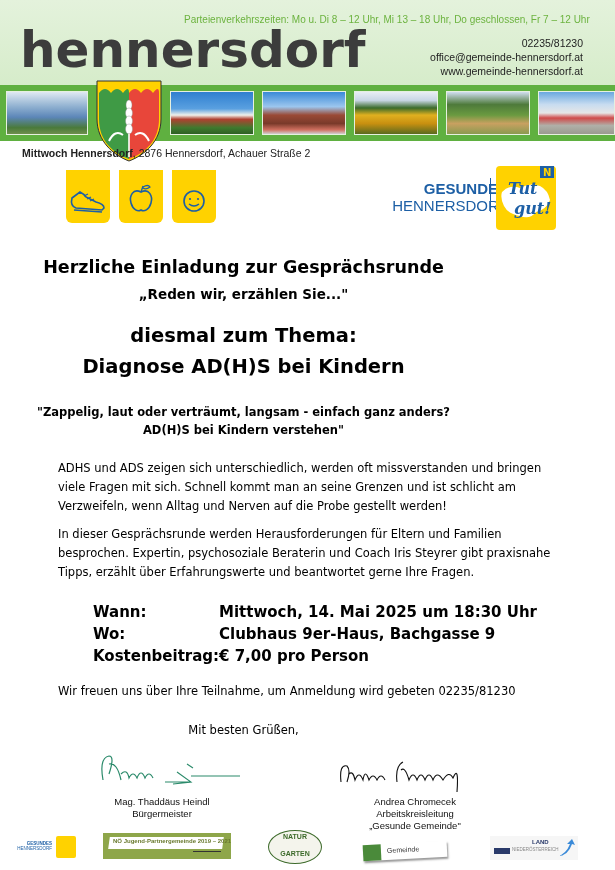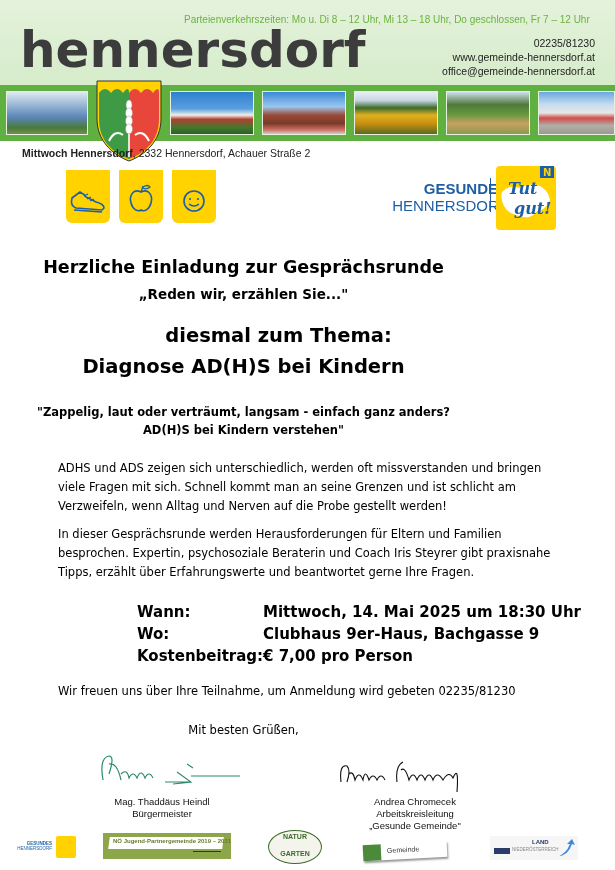--- a/index.html
+++ b/index.html
@@ -5,65 +5,65 @@
   html, body { margin:0; padding:0; }
   body { width:615px; height:870px; background:#ffffff; position:relative; overflow:hidden;
          font-family:"Liberation Sans", sans-serif; color:#000; }
   .header { position:absolute; left:0; top:0; width:615px; height:85px;
             background:linear-gradient(180deg,#e4f2dc 0%,#d6ecca 100%); }
   .logo-unser { position:absolute; left:35px; top:4px; font-family:"DejaVu Sans", sans-serif;
                 font-weight:bold; font-size:26px; color:#6cb33f; letter-spacing:1px; line-height:26px; }
   .logo-hen { position:absolute; left:20px; top:22px; font-family:"DejaVu Sans", sans-serif;
               font-weight:bold; font-size:50px; color:#3c3c3c; letter-spacing:0px; line-height:56px; }
   .hours { position:absolute; left:184px; top:14px; font-size:10px; color:#6cb33f; white-space:nowrap; }
-  .contact { position:absolute; right:20px; top:36px; text-align:right; font-size:10.5px; color:#222; line-height:14px; }
+  .contact { position:absolute; right:32px; top:36px; text-align:right; font-size:10.5px; color:#222; line-height:14px; }
   .strip { position:absolute; left:0; top:85px; width:615px; height:56px; background:#5fb040; }
   .photo { position:absolute; top:6px; height:44px; border:1px solid #e6f0e0; box-sizing:border-box; }
   .crest { position:absolute; left:95px; top:79px; width:68px; height:84px; }
   .address { position:absolute; left:22px; top:147px; font-size:10.5px; color:#222; }
   .address b { font-weight:bold; }
   .tiles { position:absolute; left:66px; top:170px; }
   .tile { position:absolute; top:0; width:44px; height:53px; background:#ffd200; border-radius:0 0 6px 6px; }
   .gh-logo { position:absolute; left:393px; top:160px; width:180px; height:70px; }
   .gh-text { position:absolute; right:65px; top:20px; text-align:right; color:#1d5fa5; font-size:15px; line-height:17px; }
   .gh-text .b { font-weight:bold; }
   .gh-sep { position:absolute; left:97px; top:18px; width:1px; height:34px; background:#1d5fa5; }
   .gh-box { position:absolute; left:103px; top:6px; width:60px; height:64px; background:#ffd200; border-radius:4px; }
   .center { position:absolute; left:0; width:487px; text-align:center; font-family:"DejaVu Sans", sans-serif; }
   .t1 { top:257px; font-weight:bold; font-size:17.5px; }
   .t2 { top:286px; font-weight:bold; font-size:13.5px; }
-  .t3 { top:324px; font-weight:bold; font-size:19.5px;margin-left:35px; }
+  .t3 { top:324px; font-weight:bold; font-size:19.5px; }
   .t4 { top:355px; font-weight:bold; font-size:19.5px; }
   .quote { top:403px; font-weight:bold; font-size:11.5px; line-height:18px; }
   .para { position:absolute; left:58px; width:510px; font-family:"DejaVu Sans", sans-serif;
           font-size:11.5px; line-height:19px; }
   .p1 { top:459px; }
   .p2 { top:525px; }
   .details { position:absolute; left:93px; top:601px; font-family:"DejaVu Sans", sans-serif; font-weight:bold; font-size:15px; line-height:22px; }
-  .details .row { display:flex;margin-left:44px; }
+  .details .row { display:flex; }
   .details .k { width:126px; }
   .para3 { position:absolute; left:58px; top:684px; font-family:"DejaVu Sans", sans-serif; font-size:11.5px; }
   .greet { top:723px; font-size:11.5px; }
   .sig1 { position:absolute; left:95px; top:750px; width:150px; height:40px; }
   .sig2 { position:absolute; left:335px; top:754px; width:160px; height:40px; }
   .name { position:absolute; text-align:center; font-size:9.5px; line-height:12px; color:#111; }
   .n1 { left:102px; top:796px; width:120px; }
   .n2 { left:340px; top:796px; width:150px; }
   .foot-logo { position:absolute; }
 </style>
 </head>
 <body>
 
 <div class="header">
   <div class="logo-hen">hennersdorf</div>
   <div class="hours">Parteienverkehrszeiten: Mo u. Di 8 – 12 Uhr, Mi 13 – 18 Uhr, Do geschlossen, Fr 7 – 12 Uhr</div>
   <div class="contact">
     <div>02235/81230</div>
+    <div>office@gemeinde-hennersdorf.at</div>
     <div>www.gemeinde-hennersdorf.at</div>
-    <div>office@gemeinde-hennersdorf.at</div>
   </div>
 </div>
 
 <div class="strip">
   <div class="photo" style="left:6px;width:82px;background:linear-gradient(180deg,#dfe9f2 0%,#8fb0d0 35%,#5c86b8 60%,#4a7a3a 85%,#6e8f4e 100%);"></div>
   <div class="photo" style="left:170px;width:84px;background:linear-gradient(180deg,#2f7fd0 0%,#5aa0e0 40%,#f0f0ea 55%,#b04030 65%,#3f7a2e 85%,#2e5f24 100%);"></div>
   <div class="photo" style="left:262px;width:84px;background:linear-gradient(180deg,#3a8ad8 0%,#9cc6ee 35%,#9a4a36 55%,#7a3a2a 75%,#d07060 90%,#cfcfcf 100%);"></div>
   <div class="photo" style="left:354px;width:84px;background:linear-gradient(180deg,#e8eef4 0%,#c8d6e4 20%,#3a6a2a 38%,#e0b020 55%,#c89010 75%,#5a6a20 100%);"></div>
   <div class="photo" style="left:446px;width:84px;background:linear-gradient(180deg,#d0def0 0%,#4e7a3a 30%,#6a9a40 55%,#c8a060 75%,#8a9a50 100%);"></div>
   <div class="photo" style="left:538px;width:77px;background:linear-gradient(180deg,#6aa8e0 0%,#c8dcf0 30%,#e6e6e6 50%,#d04a4a 62%,#b0b0a8 80%,#9a9a90 100%);"></div>
@@ -78,21 +78,21 @@
       <ellipse cx="34" cy="34" rx="3.5" ry="5"></ellipse>
     <ellipse cx="34" cy="42" rx="3.5" ry="5"></ellipse>
       <ellipse cx="34" cy="50" rx="3.5" ry="5"></ellipse>
   </g>
   <path d="M34 55 V78" stroke="#fff" stroke-width="1.6"></path>
   <path d="M14 62 Q20 50 28 56" stroke="#fff" stroke-width="2" fill="none"></path>
   <path d="M54 62 Q48 50 40 56" stroke="#fff" stroke-width="2" fill="none"></path>
 </svg>
 
 <div class="address">
-  <b>Mittwoch Hennersdorf</b><span>, 2332 Hennersdorf, Achauer Straße 2</span>
+  <b>Mittwoch Hennersdorf</b><span>, 2876 Hennersdorf, Achauer Straße 2</span>
 </div>
 
 <div class="tiles">
   <div class="tile" style="left:0;">
     <svg width="44" height="53" viewBox="0 0 44 53">
       <path d="M6 28 L14 22 Q18 24 20 27 L30 32 Q38 34 38 38 L36 40 L10 38 Q4 36 6 28 Z" fill="none" stroke="#1d5fa5" stroke-width="1.6"></path>
       <path d="M8 40 L36 42" stroke="#1d5fa5" stroke-width="1.4"></path>
       <path d="M18 26 L22 24 M21 29 L25 27 M24 31 L28 29" stroke="#1d5fa5" stroke-width="1.2"></path>
     </svg>
   </div>

